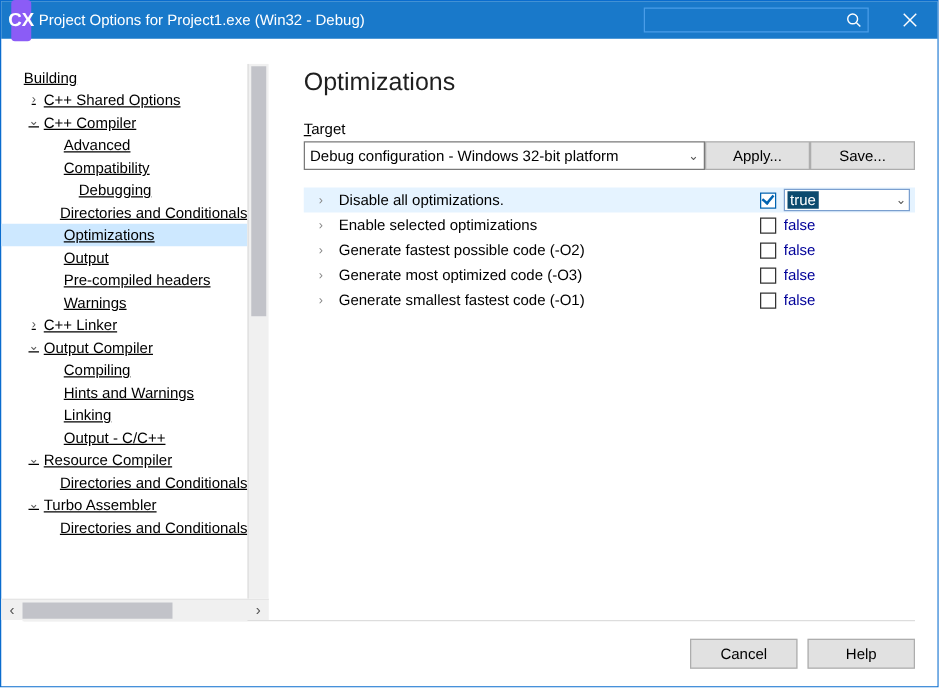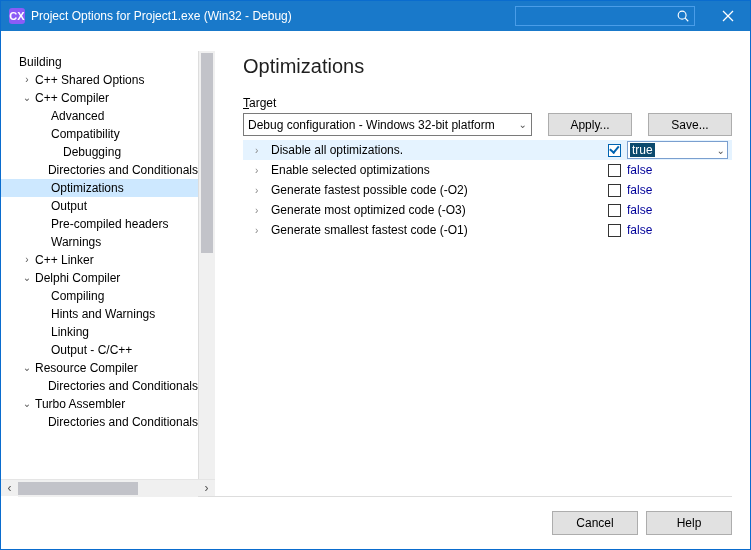--- a/index.html
+++ b/index.html
@@ -1,44 +1,44 @@
 <!DOCTYPE html>
 <html><head>
 <meta charset="utf-8">
 <style>
   * { box-sizing: border-box; font-family: "Segoe UI", Tahoma, sans-serif; }
   body { margin: 0; background: #fff; font-size: 12px; color: #000; }
   .window { width: 751px; height: 550px; border: 1px solid #0a6cce; display: flex; flex-direction: column; }
   .titlebar { height: 30px; background: #1979ca; color: #fff; display: flex; align-items: center; padding: 0 0 0 8px; }
-  .titlebar .app-icon { width: 16px; height: 16px; background: #8b5cf6; border-radius: 3px; display: flex; align-items: center; justify-content: center; color: #fff; font-size: 11px; font-weight: bold; margin-right: 6px; }
+  .titlebar .app-icon { width: 16px; height: 33px; background: #8b5cf6; border-radius: 3px; display: flex; align-items: center; justify-content: center; color: #fff; font-size: 15px; font-weight: bold; margin-right: 6px; }
   .titlebar .title { flex: 0 0 auto; font-size: 12px; }
   .titlebar .spacer { flex: 1; }
   .titlebar .search { width: 180px; height: 20px; border: 1px solid #4a9de8; background: #1979ca; display: flex; align-items: center; justify-content: flex-end; padding: 0 4px; margin-right: 10px; }
   .titlebar .search svg { width: 14px; height: 14px; }
   .titlebar .close { width: 45px; height: 30px; display: flex; align-items: center; justify-content: center; cursor: pointer; }
   .titlebar .close svg { width: 12px; height: 12px; }
   .body { flex: 1; display: flex; min-height: 0; padding-top: 20px;}
   .sidebar { width: 214px; display: flex; flex-direction: column; border-right: none; padding-left:0; }
   .tree-scroll { flex: 1; overflow: hidden; position: relative; display:flex;}
   .tree { flex:1; overflow:hidden; padding-top:2px;}
   .tree-vscroll { width:17px; background:#f0f0f0; border-left:1px solid #ddd; position:relative;}
   .tree-vscroll .thumb { position:absolute; left:2px; right:2px; top:2px; height:200px; background:#c2c3c9; border-radius:0;}
-  .node { display: flex; align-items: center; height: 18px; line-height:18px; white-space: nowrap; cursor: default; }
+  .node { display: flex; align-items: center; height: 18px; line-height:18px; white-space: nowrap; cursor: default; text-decoration: underline; }
   .node .tw { width:12px; display:inline-flex; justify-content:center; color:#5a5a5a; font-size:10px;}
   .node.selected { background: #cde8ff; }
   .node .label { padding-left:2px; }
   .hscroll-row { height:17px; background:#f0f0f0; border-top:1px solid #e5e5e5; display:flex; align-items:center;}
   .hscroll-row .arrow { width:17px; height:17px; display:flex; align-items:center; justify-content:center; color:#555;}
   .hscroll-row .track { flex:1; background:#f0f0f0; position:relative; height:17px;}
   .hscroll-row .thumb { position:absolute; left:0; top:2px; bottom:2px; width:120px; background:#c2c3c9;}
   .main { flex:1; display:flex; flex-direction:column; padding: 0 18px 0 28px; min-width:0;}
   .page-title { font-size: 20px; color:#1f1f1f; margin: 4px 0 18px 0; }
   .target-label { font-size:12px; margin-bottom:3px;}
   .target-label .u { text-decoration: underline; }
-  .target-row { display:flex; gap:16px; align-items:center; margin-bottom:4px;}
+  .target-row { display:flex; gap:0; align-items:center; margin-bottom:14px;}
   .target-select { flex:1; height:23px; border:1px solid #7a7a7a; background:#fff; display:flex; align-items:center; padding:0 4px; justify-content:space-between; font-size:12px; min-width:0;}
   .target-select .txt { overflow:hidden; text-overflow:clip; white-space:nowrap;}
   .btn { height:23px; min-width:84px; border:1px solid #adadad; background:#e1e1e1; font-size:12px; display:flex; align-items:center; justify-content:center; padding:0 12px; cursor:pointer;}
   .grid { border-top: none;}
   .grid .row { display:flex; align-items:stretch; height:20px;}
   .grid .row.sel { background:#e5f3ff;}
   .grid .col1 { flex:1; display:flex; align-items:center; padding-left:28px; position:relative; font-size:12px; color:#000;}
   .grid .col1 .chev { position:absolute; left:12px; color:#888; font-size:10px;}
   .grid .col2 { width:128px; display:flex; align-items:center; gap:6px; padding-left:4px; font-size:12px; color:#000099;}
   .grid .row.sel .col2 { padding-right:4px;}
@@ -122,21 +122,21 @@
             <div class="node" style="padding-left: 36px;">
               <span class="tw"></span>
               <span class="label">Warnings</span>
             </div>
             <div class="node" style="padding-left: 20px;">
               <span class="tw">›</span>
               <span class="label">C++ Linker</span>
             </div>
             <div class="node" style="padding-left: 20px;">
               <span class="tw">⌄</span>
-              <span class="label">Delphi Compiler</span>
+              <span class="label">Output Compiler</span>
             </div>
             <div class="node" style="padding-left: 36px;">
               <span class="tw"></span>
               <span class="label">Compiling</span>
             </div>
             <div class="node" style="padding-left: 36px;">
               <span class="tw"></span>
               <span class="label">Hints and Warnings</span>
             </div>
             <div class="node" style="padding-left: 36px;">

